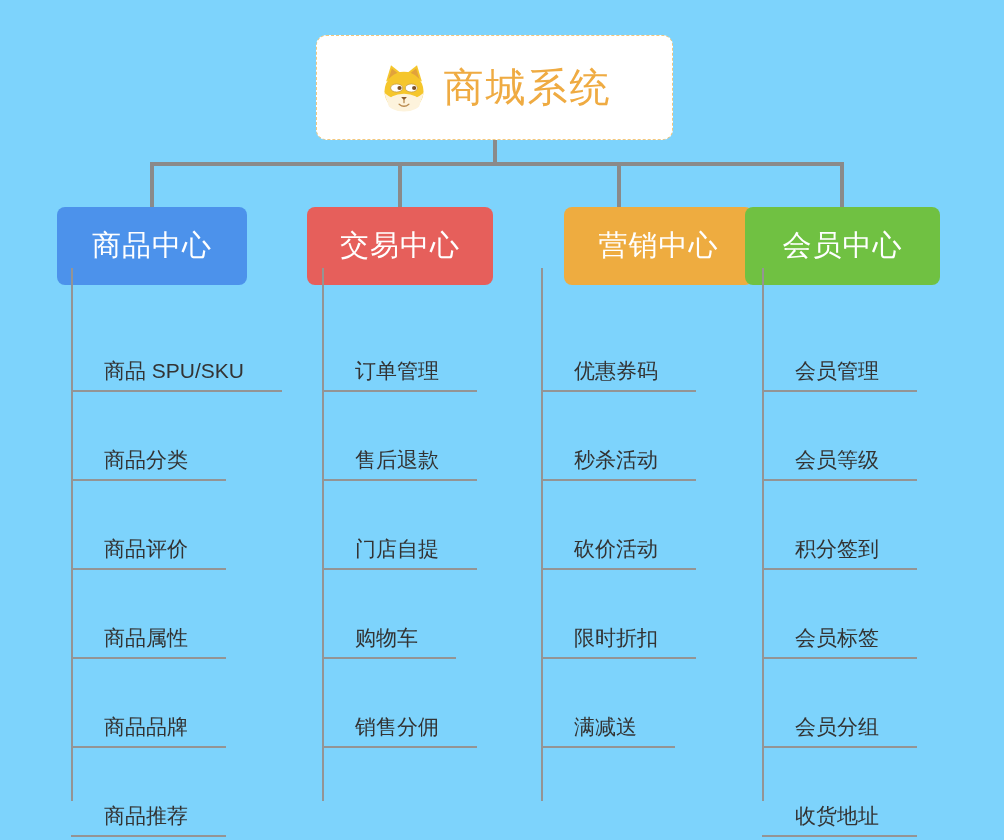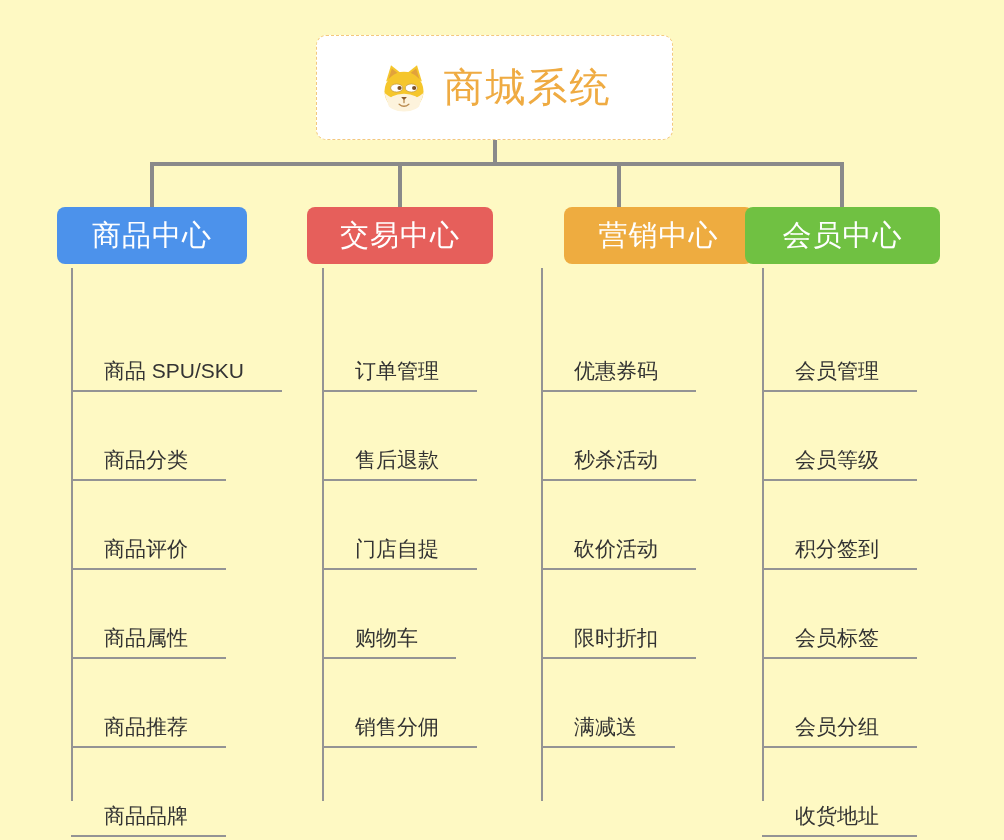--- a/index.html
+++ b/index.html
@@ -1,37 +1,37 @@
 <!DOCTYPE html>
 <html><head>
 <meta charset="utf-8">
 <style>
   html,body{margin:0;padding:0;background:#f7f7f7;font-family:"Liberation Sans","DejaVu Sans",sans-serif;}
-  .canvas{position:relative;width:1004px;height:840px;background:#fef9c3;overflow:hidden;}
+  .canvas{position:relative;width:1004px;height:840px;background:#7dd3fc;overflow:hidden;}
 
   
   .root-node{
     position:absolute;left:316px;top:35px;width:357px;height:105px;
     background:#ffffff;border:1px dashed #f3c87e;border-radius:10px;
     display:flex;align-items:center;justify-content:center;gap:14px;
     box-sizing:border-box;cursor:default;
   }
   .root-title{font-size:40px;letter-spacing:2px;color:#efab42;white-space:nowrap;}
   .dog-icon{width:52px;height:50px;flex:0 0 auto;}
 
   
   .tline{position:absolute;background:#8a8a8a;}
   .stub  {left:493px;top:140px;width:4px;height:24px;}
   .hline {left:150px;top:162px;width:694px;height:4px;}
   .drop  {top:164px;width:4px;height:43px;}
   .d1{left:150px;} .d2{left:398px;} .d3{left:617px;} .d4{left:840px;}
 
   
   .branch-box{
-    position:absolute;top:207px;height:57px;border-radius:8px;
+    position:absolute;top:207px;height:78px;border-radius:8px;
     display:flex;align-items:center;justify-content:center;
     color:#ffffff;font-size:29px;letter-spacing:1px;white-space:nowrap;cursor:default;
   }
   .b1{left:57px; width:190px;background:#4c92eb;}
   .b2{left:307px;width:186px;background:#e65f5b;}
   .b3{left:524px;width:189px;background:#eeac40;margin-left:40px;}
   .b4{left:745px;width:195px;background:#70c142;text-align:right;}
 
   
   .vline{position:absolute;top:268px;width:2px;height:533px;background:#949494;}
@@ -86,22 +86,22 @@
   <div class="vline v1"></div>
   <div class="vline v2"></div>
   <div class="vline v3"></div>
   <div class="vline v4"></div>
 
   <div class="items i1">
     <div class="item">商品 SPU/SKU</div>
     <div class="item">商品分类</div>
     <div class="item">商品评价</div>
     <div class="item">商品属性</div>
+    <div class="item">商品品牌</div>
     <div class="item">商品推荐</div>
-    <div class="item">商品品牌</div>
   </div>
 
   <div class="items i2">
     <div class="item">订单管理</div>
     <div class="item">售后退款</div>
     <div class="item">门店自提</div>
     <div class="item">购物车</div>
     <div class="item">销售分佣</div>
   </div>
 

